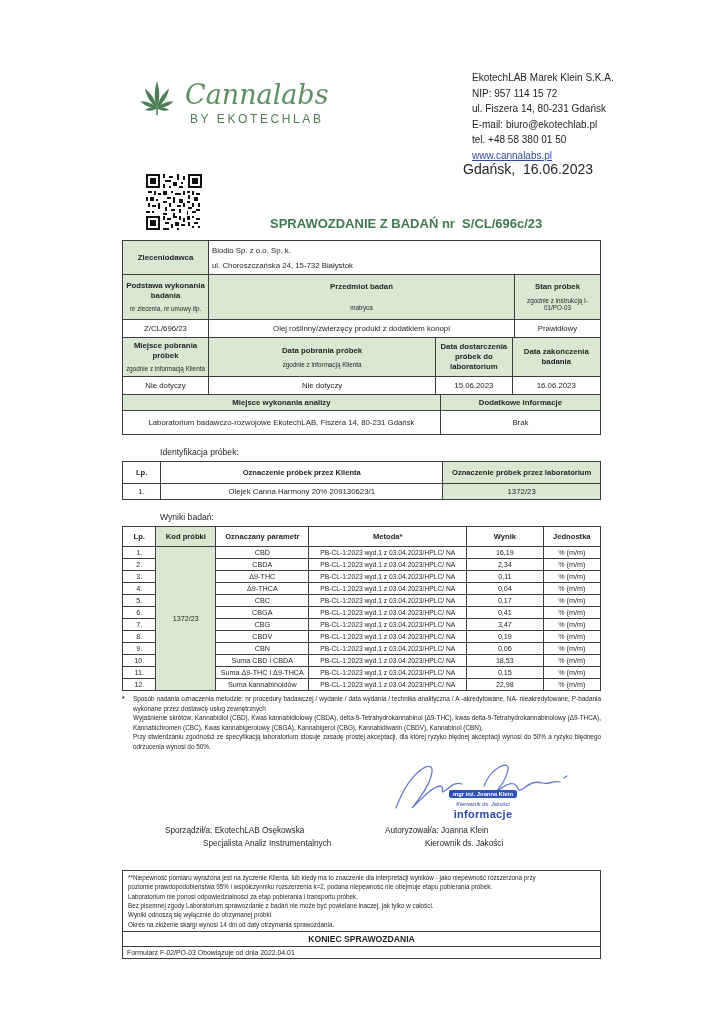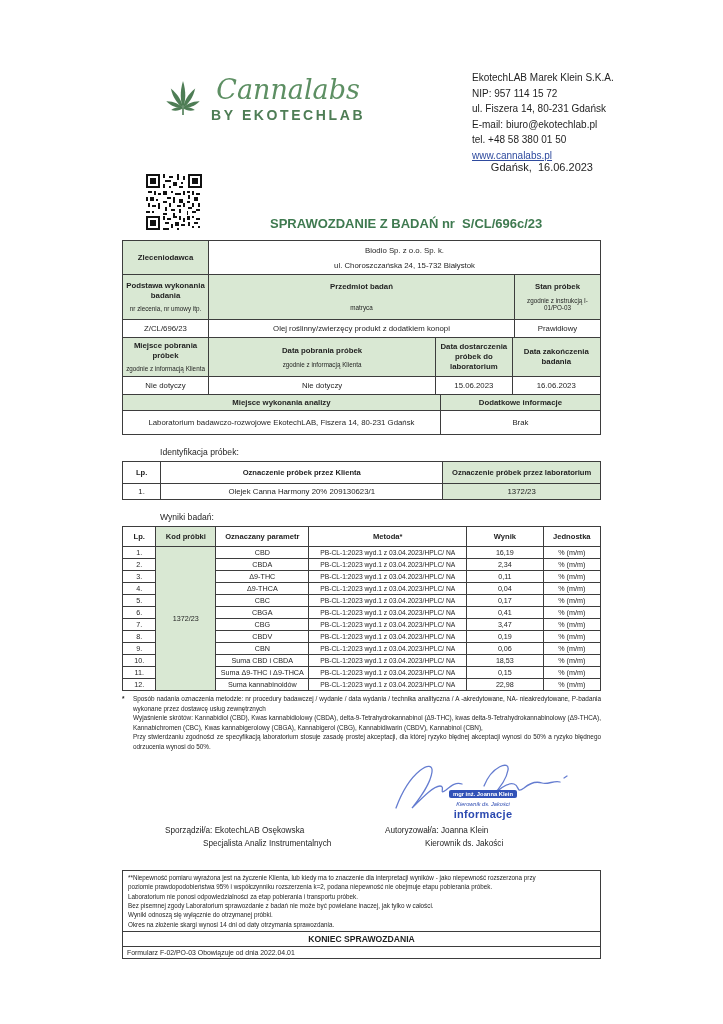--- a/index.html
+++ b/index.html
@@ -1,38 +1,38 @@
 <!DOCTYPE html>
 <html><head>
 <meta charset="utf-8">
 <style>
   html,body{margin:0;padding:0;background:#e9e9e9;}
   .page{position:relative;width:723px;height:1024px;background:#ffffff;margin:0 auto;
         font-family:"Liberation Sans",sans-serif;color:#1f1f1f;overflow:hidden;}
 
   
-  .logo{position:absolute;left:162px;top:72px;display:flex;align-items:center;}
+  .logo{position:absolute;left:136px;top:72px;display:flex;align-items:flex-end;}
   .logo-text{margin-left:7px;text-align:center;}
   .logo-name{font-family:"DejaVu Serif",serif;font-style:italic;font-size:27px;line-height:30px;color:#5d8f63;}
-  .logo-sub{font-size:14px;font-weight:bold;letter-spacing:2.6px;color:#4e7d55;margin-top:2px;}
+  .logo-sub{font-size:12px;font-weight:normal;letter-spacing:2.6px;color:#4e7d55;margin-top:2px;}
   .contact{position:absolute;left:472px;top:70px;font-size:10px;line-height:1.55;}
   .contact a{color:#2e4a9e;text-decoration:underline;cursor:pointer;}
-  .dateline{position:absolute;top:161px;right:130px;font-size:11px;white-space:pre;}
+  .dateline{position:absolute;top:161px;right:130px;font-size:14px;white-space:pre;}
   .qr{position:absolute;left:146px;top:174px;width:56px;height:56px;}
   .doc-title{position:absolute;left:270px;top:216px;font-size:13px;font-weight:bold;color:#3f7a50;white-space:pre;}
 
   
   .content{position:absolute;left:122px;top:240px;width:479px;}
   table{width:100%;border-collapse:collapse;table-layout:fixed;}
   table + table{margin-top:-1px;}
   td{border:1px solid #3d3d3d;padding:1px 3px;font-size:7.8px;text-align:center;vertical-align:middle;overflow:hidden;}
   .green{background:#d9e8d3;}
   .hdr{font-weight:bold;font-size:7.8px;line-height:1.25;}
   .sub{font-weight:normal;font-size:6.3px;margin-top:5px;line-height:1.2;}
-  .left{text-align:center;}
+  .left{text-align:left;}
   .vals td{height:15px;}
 
   .section-heading{font-weight:normal;font-size:8.6px;margin:12px 0 4px 38px;}
   .res td{height:11px;font-size:7.2px;padding:0 2px;}
   .res .method{font-size:6.7px;}
   .thead td{font-weight:bold;font-size:7.6px;height:19px;}
 
   
   .footnote{display:flex;margin-top:3px;font-size:6.4px;line-height:1.5;}
   .fn-marker{width:11px;flex:none;font-weight:bold;}

